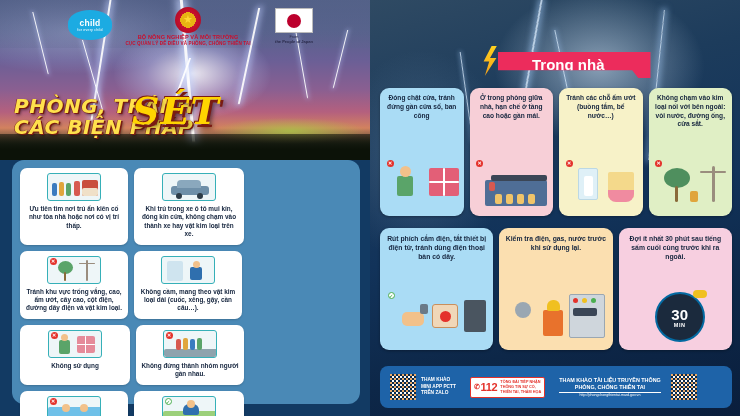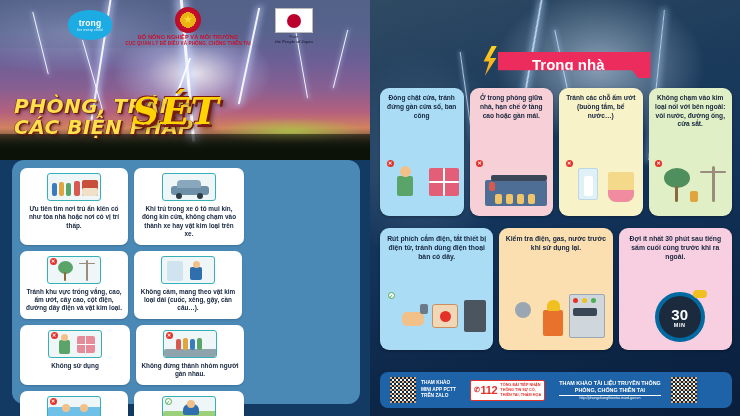--- a/index.html
+++ b/index.html
@@ -214,21 +214,21 @@
     width: 114px; min-height: 122px;
     border-radius: 9px; padding: 6px 6px 4px;
     display: flex; flex-direction: column; position: relative;
     box-shadow: 0 1px 3px rgba(0,0,0,.3);
   }
   .icard2 .itext { font-size: 6.8px; line-height: 9px; text-align: center; color: #14243d; font-weight: 700; }
   .icard2 .iart { margin-top: auto; height: 56px; position: relative; }
 
   .footer-bar {
     position: absolute; left: 10px; bottom: 8px;
-    width: 352px; height: 36px;
+    width: 352px; height: 42px;
     background: #1e63a8; border-radius: 8px;
     display: flex; align-items: center; padding: 0 10px;
   }
   .qr {
     width: 26px; height: 26px; background: #fff; flex: none;
     background-image:
       repeating-linear-gradient(0deg, #0b2a4a 0 2px, #fff 2px 4px),
       repeating-linear-gradient(90deg, #0b2a4a 0 2px, #fff 2px 4px);
     background-blend-mode: difference;
   }
@@ -263,21 +263,21 @@
       <div class="bolt-v b5"></div>
       <div class="bolt-v b6"></div>
       <div class="bolt-v b7"></div>
       <div class="bolt-v b8"></div>
       <div class="field-glow"></div>
       <div class="tree-line"></div>
     </div>
 
     <div class="logos">
       <div class="logo-unicef">
-        <div class="u-main">trong</div>
+        <div class="u-main">child</div>
         <div class="u-sub">for every child</div>
       </div>
       <div class="logo-ministry">
         <div class="emblem">
             <span class="star">★</span>
           </div>
         <div class="min-l1">BỘ NÔNG NGHIỆP VÀ MÔI TRƯỜNG</div>
         <div class="min-l2">CỤC QUẢN LÝ ĐÊ ĐIỀU VÀ PHÒNG, CHỐNG THIÊN TAI</div>
       </div>
       <div class="logo-japan">
@@ -493,21 +493,21 @@
           <div class="blob" style="left:68px;top:8px;width:5px;height:5px;background:#e4322b;border-radius:50%"></div>
           <div class="blob" style="left:77px;top:8px;width:5px;height:5px;background:#f0c020;border-radius:50%"></div>
           <div class="blob" style="left:86px;top:8px;width:5px;height:5px;background:#4caf50;border-radius:50%"></div>
           <div class="blob" style="left:68px;top:18px;width:24px;height:8px;background:#3b4656"></div>
         </div>
       </div>
 
       <div class="icard2" style="background:#f7cfe0">
         <div class="itext">Đợi ít nhất 30 phút sau tiếng sấm cuối cùng trước khi ra ngoài.</div>
         <div class="iart">
-          <div style="position:absolute;left:30px;top:2px;width:50px;height:50px;border-radius:50%;background:#1b2a3d;border:4px solid #0369a1;display:flex;flex-direction:column;align-items:center;justify-content:center">
+          <div style="position:absolute;left:30px;top:2px;width:50px;height:50px;border-radius:50%;background:#1b2a3d;border:2px solid #0369a1;display:flex;flex-direction:column;align-items:center;justify-content:center">
             <div style="color:#fff;font-size:15px;font-weight:700;line-height:15px">30</div>
             <div style="color:#fff;font-size:5.5px;font-weight:700;letter-spacing:.5px">MIN</div>
           </div>
           <div class="blob" style="left:68px;top:0;width:14px;height:8px;background:#f0c020;border-radius:4px"></div>
         </div>
       </div>
 
     </div>
 
     <div class="footer-bar">

